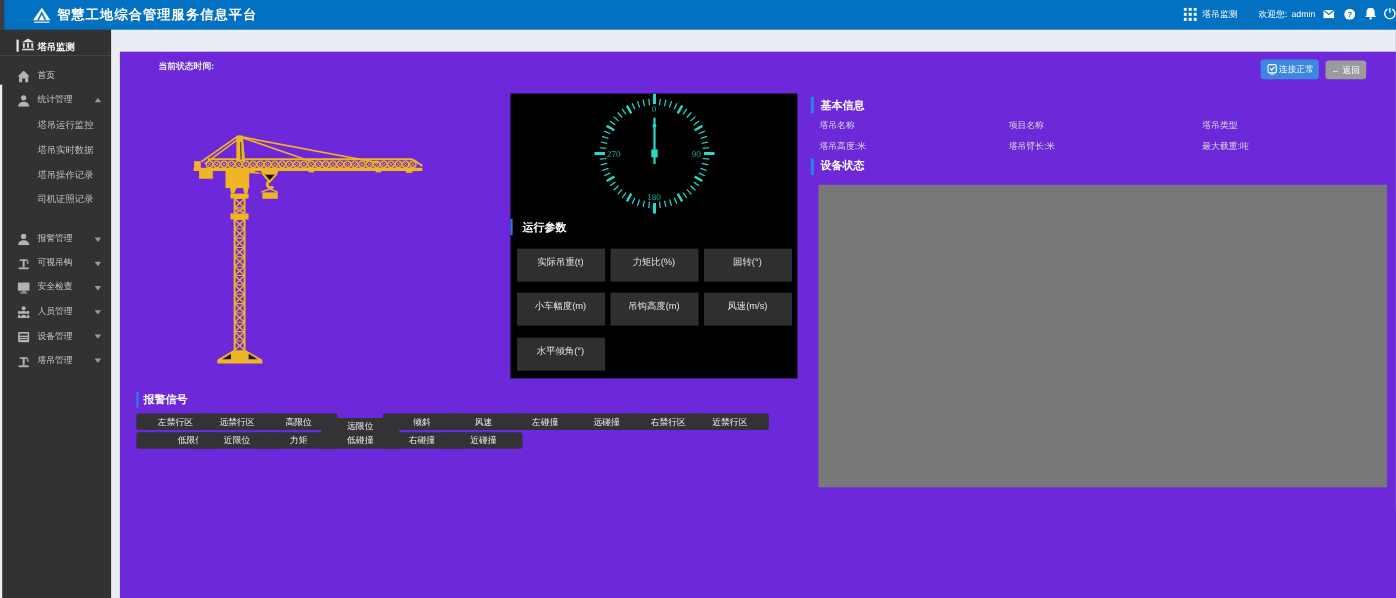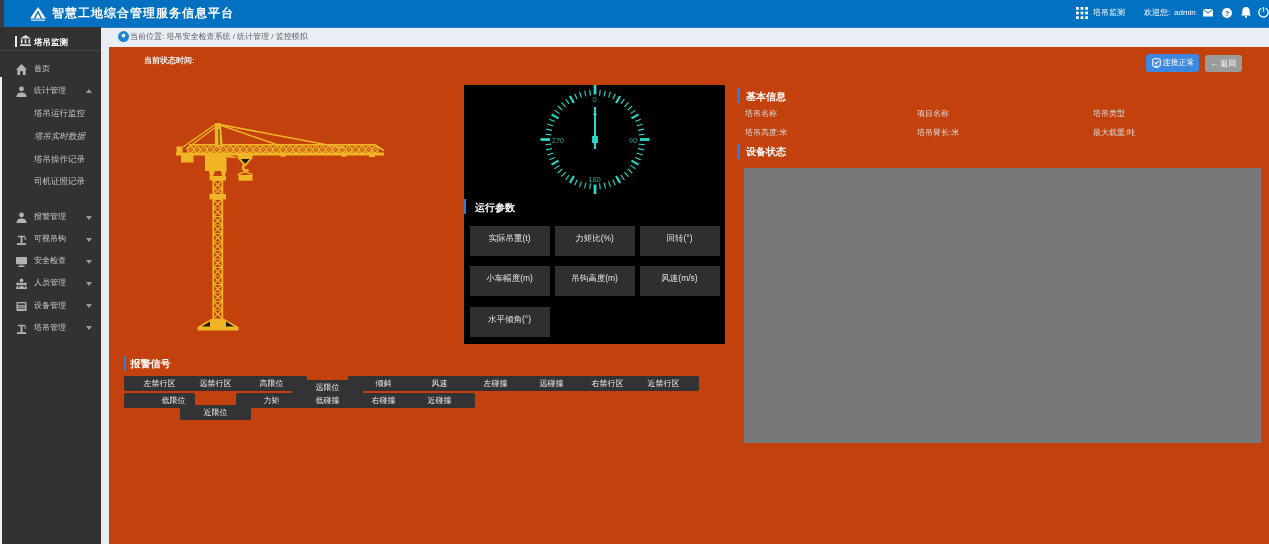--- a/index.html
+++ b/index.html
@@ -23,21 +23,21 @@
   .sb-item .txt { position:absolute; left:34px; top:0; line-height:20px; }
   .sb-item .ico { position:absolute; left:16px; top:5px; width:11px; height:11px; }
   .sb-item .caret { position:absolute; right:9px; top:8.5px; width:0; height:0; border-left:3.5px solid transparent; border-right:3.5px solid transparent; border-top:4px solid #9a9a9a; }
   .sb-item .caretup { position:absolute; right:9px; top:8px; width:0; height:0; border-left:3.5px solid transparent; border-right:3.5px solid transparent; border-bottom:4px solid #9a9a9a; }
   .sb-sub { position:absolute; left:34px; width:67px; height:20px; line-height:20px; color:#c2c2c2; font-size:8.5px; }
 
   
   #rightarea { position:absolute; left:101px; top:26.5px; width:1168px; height:517.5px; background:#e9edf4; }
   #crumb { position:absolute; left:0; top:0; width:1168px; height:20.5px; background:#e9edf4; border-top:1.5px solid #2b7ecb; }
   #crumbtxt { position:absolute; left:29px; top:0; line-height:18px; font-size:8px; color:#585d64; }
-  #content { position:absolute; left:8px; top:20.5px; width:1160px; height:497px; background:#c2410c; }
+  #content { position:absolute; left:8px; top:20.5px; width:1160px; height:497px; background:#6d28d9; }
 
   
   #statetime { position:absolute; left:35px; top:8px; font-size:8px; font-weight:bold; color:#f0f0f0; }
   .btn-conn { position:absolute; left:1037px; top:7px; width:53px; height:18px; background:#3c87df; border-radius:3px; color:#fff; font-size:8px; line-height:17px; text-align:center; }
   .btn-back { position:absolute; left:1095.5px; top:7.5px; width:37.5px; height:17px; background:#9b9b9b; border-radius:3px; color:#fff; font-size:8px; line-height:17px; text-align:center; }
 
   
   #dialpanel { position:absolute; left:355px; top:38px; width:261px; height:259px; background:#000; }
   .sec-h { position:absolute; font-size:10px; font-weight:bold; color:#fff; height:12px; line-height:12px; }
   .sec-h.b11::before { left:-11.5px; }
@@ -122,21 +122,21 @@
 
   <div class="sb-item" style="top:54px;">
     <svg class="ico" viewBox="0 0 12 12" fill="#b3b3b3">
         <circle cx="6" cy="3.2" r="2.6"></circle>
         <path d="M0.5 12 C0.5 8.5 3 7 6 7 C9 7 11.5 8.5 11.5 12 Z"></path>
       </svg>
     <div class="txt">统计管理</div>
     <div class="caretup"></div>
   </div>
   <div class="sb-sub" style="top:76.5px;">塔吊运行监控</div>
-  <div class="sb-sub" style="top:99.2px;font-style:italic;">塔吊实时数据</div>
+  <div class="sb-sub" style="top:99.2px;">塔吊实时数据</div>
   <div class="sb-sub" style="top:122px;">塔吊操作记录</div>
   <div class="sb-sub" style="top:144.8px;">司机证照记录</div>
 
   <div class="sb-item" style="top:180.5px;">
     <svg class="ico" viewBox="0 0 12 12" fill="#b3b3b3">
         <circle cx="6" cy="3.2" r="2.6"></circle>
         <path d="M0.5 12 C0.5 8.5 3 7 6 7 C9 7 11.5 8.5 11.5 12 Z"></path>
       </svg>
     <div class="txt">报警管理</div>
     <div class="caret"></div>
@@ -189,28 +189,20 @@
         <rect x="5" y="2" width="2" height="8"></rect>
         <rect x="2" y="2" width="8" height="1.5"></rect>
         <rect x="9.5" y="3.5" width="1.2" height="3"></rect>
       </svg>
     <div class="txt">塔吊管理</div>
     <div class="caret"></div>
   </div>
 </div>
 
 <div id="rightarea">
-  <div id="crumb">
-    <svg style="position:absolute; left:16.5px; top:3px;" width="11" height="12" viewBox="0 0 12 13">
-      <circle cx="6" cy="6" r="6" fill="#1b84d6"></circle>
-      <circle cx="6" cy="5" r="2" fill="#fff"></circle>
-      <path d="M6 12.5 L3.5 8 L8.5 8 Z" fill="#1b84d6"></path>
-    </svg>
-    <div id="crumbtxt">当前位置: 塔吊安全检查系统 / 统计管理 / 监控模拟</div>
-  </div>
 
   <div id="content">
     <div id="statetime">当前状态时间:</div>
     <div class="btn-conn"><svg style="position:absolute;left:6px;top:3.5px;" width="9" height="10" viewBox="0 0 9 10">
           <rect x="0.7" y="0.7" width="7.6" height="7.6" rx="1.5" fill="none" stroke="#fff" stroke-width="1.1"></rect>
           <path d="M2.7 4.3 L4.1 5.8 L6.5 2.9" fill="none" stroke="#fff" stroke-width="1.1"></path>
           <rect x="2.7" y="9" width="3.6" height="1" fill="#fff"></rect>
         </svg><span style="margin-left:12px;">连接正常</span></div>
     <div class="btn-back">← 返回</div>
 
@@ -511,21 +503,21 @@
     <div class="abtn" style="left:71px;  top:329px;">远禁行区</div>
     <div class="abtn" style="left:127px; top:329px;">高限位</div>
     <div class="abtn" style="left:183px; top:333px;">远限位</div>
     <div class="abtn" style="left:239px; top:329px;">倾斜</div>
     <div class="abtn" style="left:295px; top:329px;">风速</div>
     <div class="abtn" style="left:351px; top:329px;">左碰撞</div>
     <div class="abtn" style="left:407px; top:329px;">远碰撞</div>
     <div class="abtn" style="left:463px; top:329px;">右禁行区</div>
     <div class="abtn" style="left:519px; top:329px;">近禁行区</div>
     <div class="abtn" style="left:15px;  top:346px;padding-left:28px;">低限位</div>
-    <div class="abtn" style="left:71px;  top:346px;margin-top:12px;">近限位</div>
+    <div class="abtn" style="left:71px;  top:346px;">近限位</div>
     <div class="abtn" style="left:127px; top:346px;">力矩</div>
     <div class="abtn" style="left:183px; top:346px;">低碰撞</div>
     <div class="abtn" style="left:239px; top:346px;">右碰撞</div>
     <div class="abtn" style="left:295px; top:346px;">近碰撞</div>
   </div>
 </div>
 
 <div id="leftedge"></div>
 
 </body></html>

